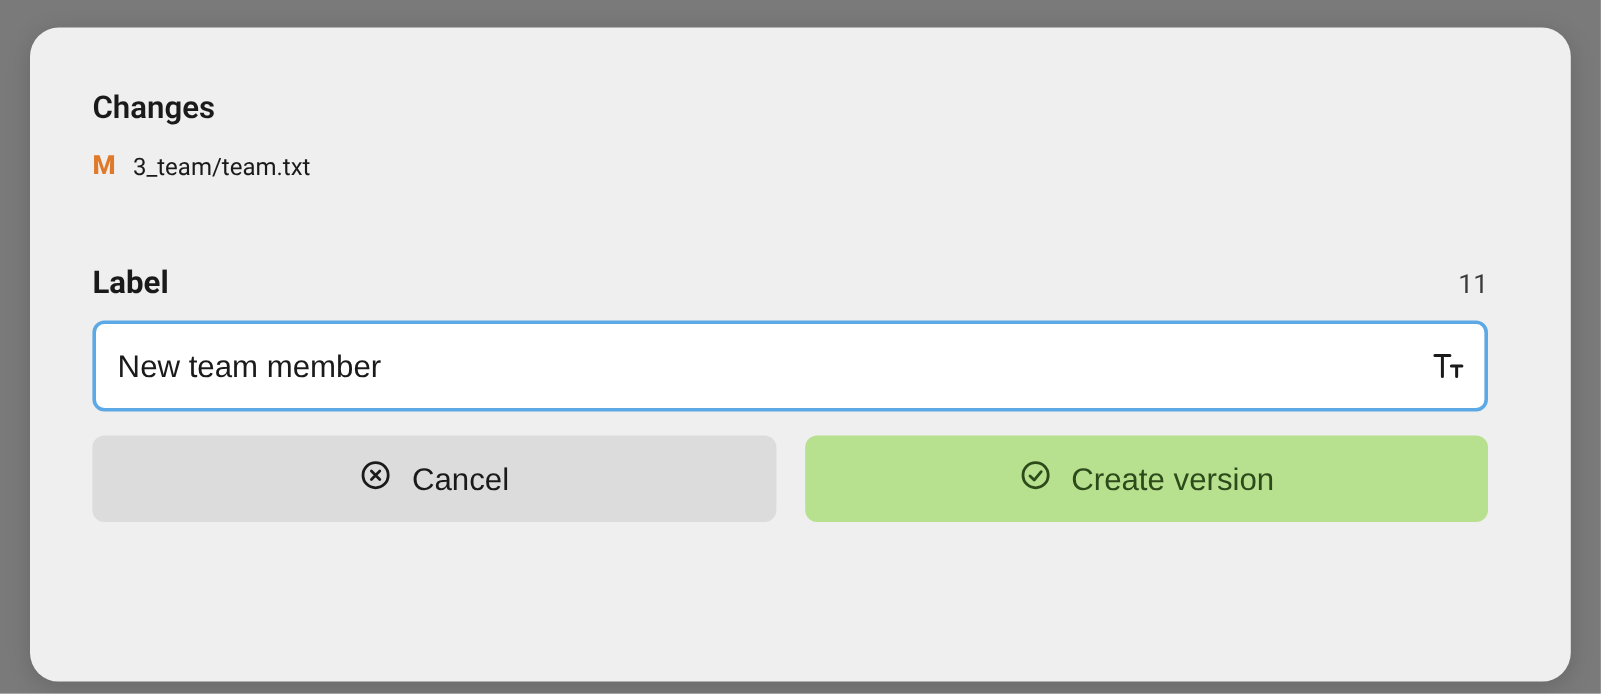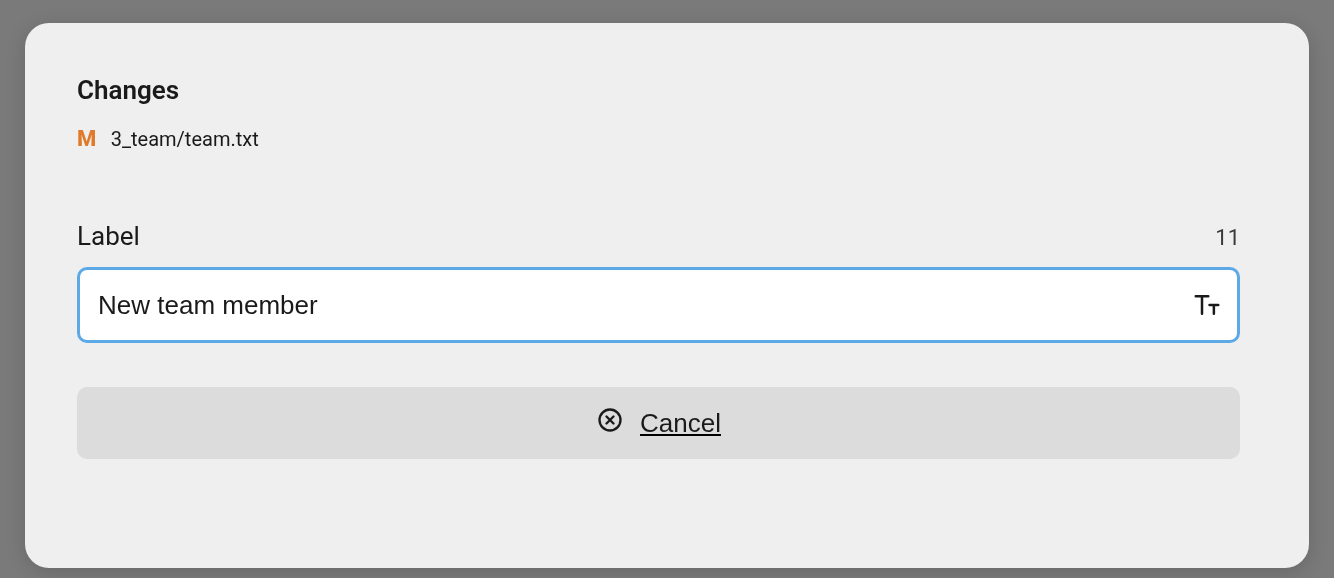--- a/index.html
+++ b/index.html
@@ -52,30 +52,30 @@
       color: #1a1a1a;
     }
     .label-row {
       display: flex;
       align-items: baseline;
       justify-content: space-between;
       margin-bottom: 16px;
     }
     .label-text {
       font-size: 26px;
-      font-weight: 400;
+      font-weight: 700;
       color: #1a1a1a;
     }
     .char-count {
       font-size: 22px;
       color: #3a3a3a;
     }
     .input-wrap {
       position: relative;
-      margin-bottom: 44px;
+      margin-bottom: 20px;
     }
     .label-input {
       width: 100%;
       height: 76px;
       border: 3px solid #5ca9e6;
       border-radius: 10px;
       background: #fff;
       font-size: 26px;
       padding: 0 60px 0 18px;
       color: #1a1a1a;
@@ -86,21 +86,20 @@
       right: 18px;
       top: 50%;
       transform: translateY(-50%);
       width: 30px;
       height: 30px;
       color: #1a1a1a;
     }
     .button-row {
       display: flex;
       gap: 24px;
-      text-decoration: underline;
     }
     .btn {
       flex: 1;
       height: 72px;
       border-radius: 10px;
       border: none;
       font-size: 26px;
       font-weight: 500;
       display: flex;
       align-items: center;
@@ -151,15 +150,24 @@
   <div class="button-row">
     <button class="btn btn-cancel">
       <span>
         <svg viewBox="0 0 24 24" fill="none" stroke="currentColor" stroke-width="2">
           <circle cx="12" cy="12" r="9"></circle>
           <path d="M9 9 L15 15 M15 9 L9 15" stroke-linecap="round"></path>
         </svg>
       </span>
       <span>Cancel</span>
     </button>
+    <button class="btn btn-create">
+      <span>
+        <svg viewBox="0 0 24 24" fill="none" stroke="currentColor" stroke-width="2">
+          <circle cx="12" cy="12" r="9"></circle>
+          <path d="M8 12.5 L11 15.5 L16 9.5" stroke-linecap="round" stroke-linejoin="round"></path>
+        </svg>
+      </span>
+      <span>Create version</span>
+    </button>
   </div>
 
 </div>
 
 </body></html>

